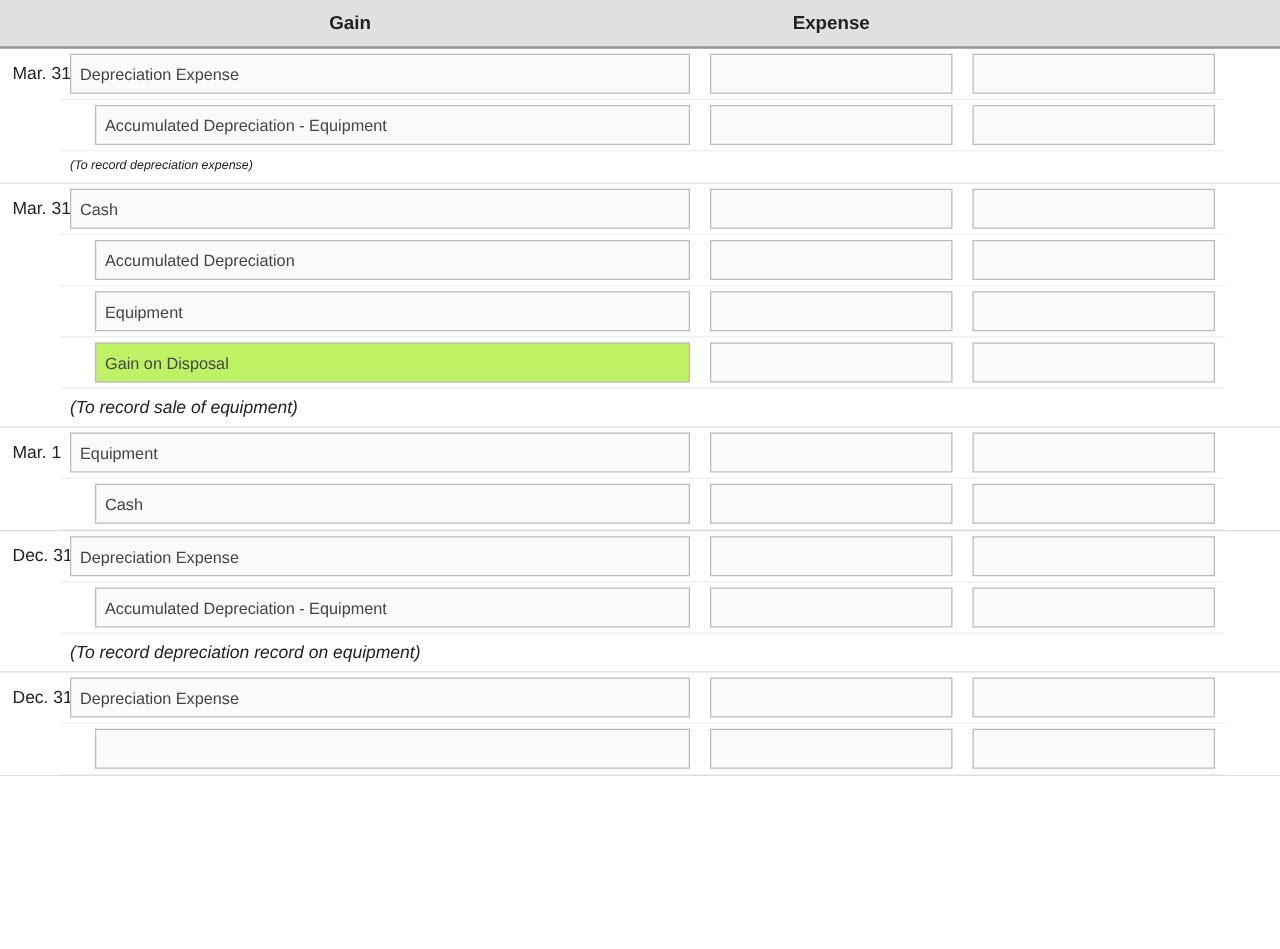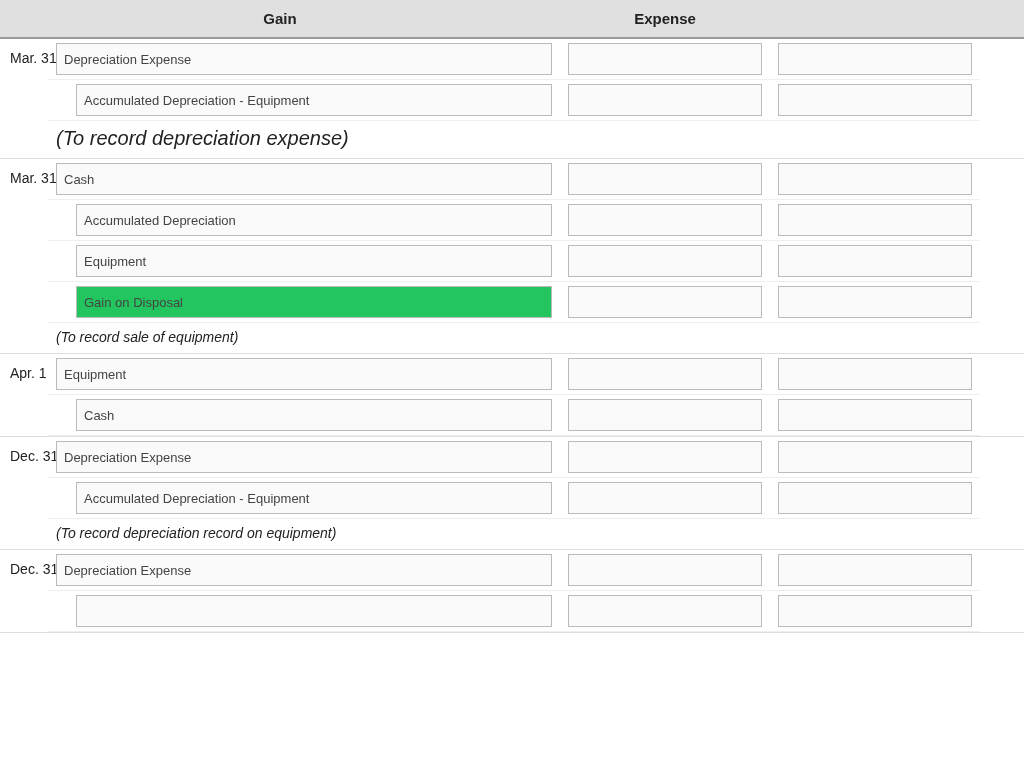--- a/index.html
+++ b/index.html
@@ -56,21 +56,21 @@
         <div style="display: grid; grid-template-columns: 512px 210px 210px; min-height: 40px; align-items: center; border-bottom: 1px solid rgb(238, 238, 238);">
           <div style="padding: 4px 8px;"><input type="text" value="Depreciation Expense" style="width: 100%; margin-left: 0px; border: 1px solid rgb(187, 187, 187); background: rgb(250, 250, 250); font-size: 13px; padding: 5px 7px; height: 32px; color: rgb(68, 68, 68);"></div>
           <div style="padding: 4px 8px;"><input type="text" style="width: 100%; border: 1px solid rgb(187, 187, 187); background: rgb(250, 250, 250); font-size: 13px; padding: 5px 7px; height: 32px;"></div>
           <div style="padding: 4px 8px;"><input type="text" style="width: 100%; border: 1px solid rgb(187, 187, 187); background: rgb(250, 250, 250); font-size: 13px; padding: 5px 7px; height: 32px;"></div>
         </div>
         <div style="display: grid; grid-template-columns: 512px 210px 210px; min-height: 40px; align-items: center; border-bottom: 1px solid rgb(238, 238, 238);">
           <div style="padding: 4px 8px;"><input type="text" value="Accumulated Depreciation - Equipment" style="width: calc(100% - 20px); margin-left: 20px; border: 1px solid rgb(187, 187, 187); background: rgb(250, 250, 250); font-size: 13px; padding: 5px 7px; height: 32px; color: rgb(68, 68, 68);"></div>
           <div style="padding: 4px 8px;"><input type="text" style="width: 100%; border: 1px solid rgb(187, 187, 187); background: rgb(250, 250, 250); font-size: 13px; padding: 5px 7px; height: 32px;"></div>
           <div style="padding: 4px 8px;"><input type="text" style="width: 100%; border: 1px solid rgb(187, 187, 187); background: rgb(250, 250, 250); font-size: 13px; padding: 5px 7px; height: 32px;"></div>
         </div>
-        <div style="padding: 6px 8px 8px; font-style: italic; font-size: 20px; color: rgb(34, 34, 34);">(To record depreciation expense)</div>
+        <div style="padding: 6px 8px 8px; font-style: italic; font-size: 10px; color: rgb(34, 34, 34);">(To record depreciation expense)</div>
       </div>
     </div>
     <div style="display: grid; grid-template-columns: 48px 512px 210px 210px; border-bottom: 1px solid rgb(221, 221, 221);">
       <div style="padding: 10px 4px 4px 10px; font-size: 14px; line-height: 1.4; white-space: nowrap;">Mar.
 31</div>
       <div style="display: flex; flex-direction: column; grid-column: 2 / 5;">
         <div style="display: grid; grid-template-columns: 512px 210px 210px; min-height: 40px; align-items: center; border-bottom: 1px solid rgb(238, 238, 238);">
           <div style="padding: 4px 8px;"><input type="text" value="Cash" style="width: 100%; margin-left: 0px; border: 1px solid rgb(187, 187, 187); background: rgb(250, 250, 250); font-size: 13px; padding: 5px 7px; height: 32px; color: rgb(68, 68, 68);"></div>
           <div style="padding: 4px 8px;"><input type="text" style="width: 100%; border: 1px solid rgb(187, 187, 187); background: rgb(250, 250, 250); font-size: 13px; padding: 5px 7px; height: 32px;"></div>
           <div style="padding: 4px 8px;"><input type="text" style="width: 100%; border: 1px solid rgb(187, 187, 187); background: rgb(250, 250, 250); font-size: 13px; padding: 5px 7px; height: 32px;"></div>
@@ -79,29 +79,29 @@
           <div style="padding: 4px 8px;"><input type="text" value="Accumulated Depreciation" style="width: calc(100% - 20px); margin-left: 20px; border: 1px solid rgb(187, 187, 187); background: rgb(250, 250, 250); font-size: 13px; padding: 5px 7px; height: 32px; color: rgb(68, 68, 68);"></div>
           <div style="padding: 4px 8px;"><input type="text" style="width: 100%; border: 1px solid rgb(187, 187, 187); background: rgb(250, 250, 250); font-size: 13px; padding: 5px 7px; height: 32px;"></div>
           <div style="padding: 4px 8px;"><input type="text" style="width: 100%; border: 1px solid rgb(187, 187, 187); background: rgb(250, 250, 250); font-size: 13px; padding: 5px 7px; height: 32px;"></div>
         </div>
         <div style="display: grid; grid-template-columns: 512px 210px 210px; min-height: 40px; align-items: center; border-bottom: 1px solid rgb(238, 238, 238);">
           <div style="padding: 4px 8px;"><input type="text" value="Equipment" style="width: calc(100% - 20px); margin-left: 20px; border: 1px solid rgb(187, 187, 187); background: rgb(250, 250, 250); font-size: 13px; padding: 5px 7px; height: 32px; color: rgb(68, 68, 68);"></div>
           <div style="padding: 4px 8px;"><input type="text" style="width: 100%; border: 1px solid rgb(187, 187, 187); background: rgb(250, 250, 250); font-size: 13px; padding: 5px 7px; height: 32px;"></div>
           <div style="padding: 4px 8px;"><input type="text" style="width: 100%; border: 1px solid rgb(187, 187, 187); background: rgb(250, 250, 250); font-size: 13px; padding: 5px 7px; height: 32px;"></div>
         </div>
         <div style="display: grid; grid-template-columns: 512px 210px 210px; min-height: 40px; align-items: center; border-bottom: 1px solid rgb(238, 238, 238);">
-          <div style="padding: 4px 8px;"><input type="text" value="Gain on Disposal" style="width: calc(100% - 20px); margin-left: 20px; border: 1px solid rgb(187, 187, 187); background: #22c55e; font-size: 13px; padding: 5px 7px; height: 32px; color: rgb(68, 68, 68);"></div>
+          <div style="padding: 4px 8px;"><input type="text" value="Gain on Disposal" style="width: calc(100% - 20px); margin-left: 20px; border: 1px solid rgb(187, 187, 187); background: #bef264; font-size: 13px; padding: 5px 7px; height: 32px; color: rgb(68, 68, 68);"></div>
           <div style="padding: 4px 8px;"><input type="text" style="width: 100%; border: 1px solid rgb(187, 187, 187); background: rgb(250, 250, 250); font-size: 13px; padding: 5px 7px; height: 32px;"></div>
           <div style="padding: 4px 8px;"><input type="text" style="width: 100%; border: 1px solid rgb(187, 187, 187); background: rgb(250, 250, 250); font-size: 13px; padding: 5px 7px; height: 32px;"></div>
         </div>
         <div style="padding: 6px 8px 8px; font-style: italic; font-size: 14px; color: rgb(34, 34, 34);">(To record sale of equipment)</div>
       </div>
     </div>
     <div style="display: grid; grid-template-columns: 48px 512px 210px 210px; border-bottom: 1px solid rgb(221, 221, 221);">
-      <div style="padding: 10px 4px 4px 10px; font-size: 14px; line-height: 1.4; white-space: nowrap;">Apr.
+      <div style="padding: 10px 4px 4px 10px; font-size: 14px; line-height: 1.4; white-space: nowrap;">Mar.
 1</div>
       <div style="display: flex; flex-direction: column; grid-column: 2 / 5;">
         <div style="display: grid; grid-template-columns: 512px 210px 210px; min-height: 40px; align-items: center; border-bottom: 1px solid rgb(238, 238, 238);">
           <div style="padding: 4px 8px;"><input type="text" value="Equipment" style="width: 100%; margin-left: 0px; border: 1px solid rgb(187, 187, 187); background: rgb(250, 250, 250); font-size: 13px; padding: 5px 7px; height: 32px; color: rgb(68, 68, 68);"></div>
           <div style="padding: 4px 8px;"><input type="text" style="width: 100%; border: 1px solid rgb(187, 187, 187); background: rgb(250, 250, 250); font-size: 13px; padding: 5px 7px; height: 32px;"></div>
           <div style="padding: 4px 8px;"><input type="text" style="width: 100%; border: 1px solid rgb(187, 187, 187); background: rgb(250, 250, 250); font-size: 13px; padding: 5px 7px; height: 32px;"></div>
         </div>
         <div style="display: grid; grid-template-columns: 512px 210px 210px; min-height: 40px; align-items: center; border-bottom: 1px solid rgb(238, 238, 238);">
           <div style="padding: 4px 8px;"><input type="text" value="Cash" style="width: calc(100% - 20px); margin-left: 20px; border: 1px solid rgb(187, 187, 187); background: rgb(250, 250, 250); font-size: 13px; padding: 5px 7px; height: 32px; color: rgb(68, 68, 68);"></div>
           <div style="padding: 4px 8px;"><input type="text" style="width: 100%; border: 1px solid rgb(187, 187, 187); background: rgb(250, 250, 250); font-size: 13px; padding: 5px 7px; height: 32px;"></div>

